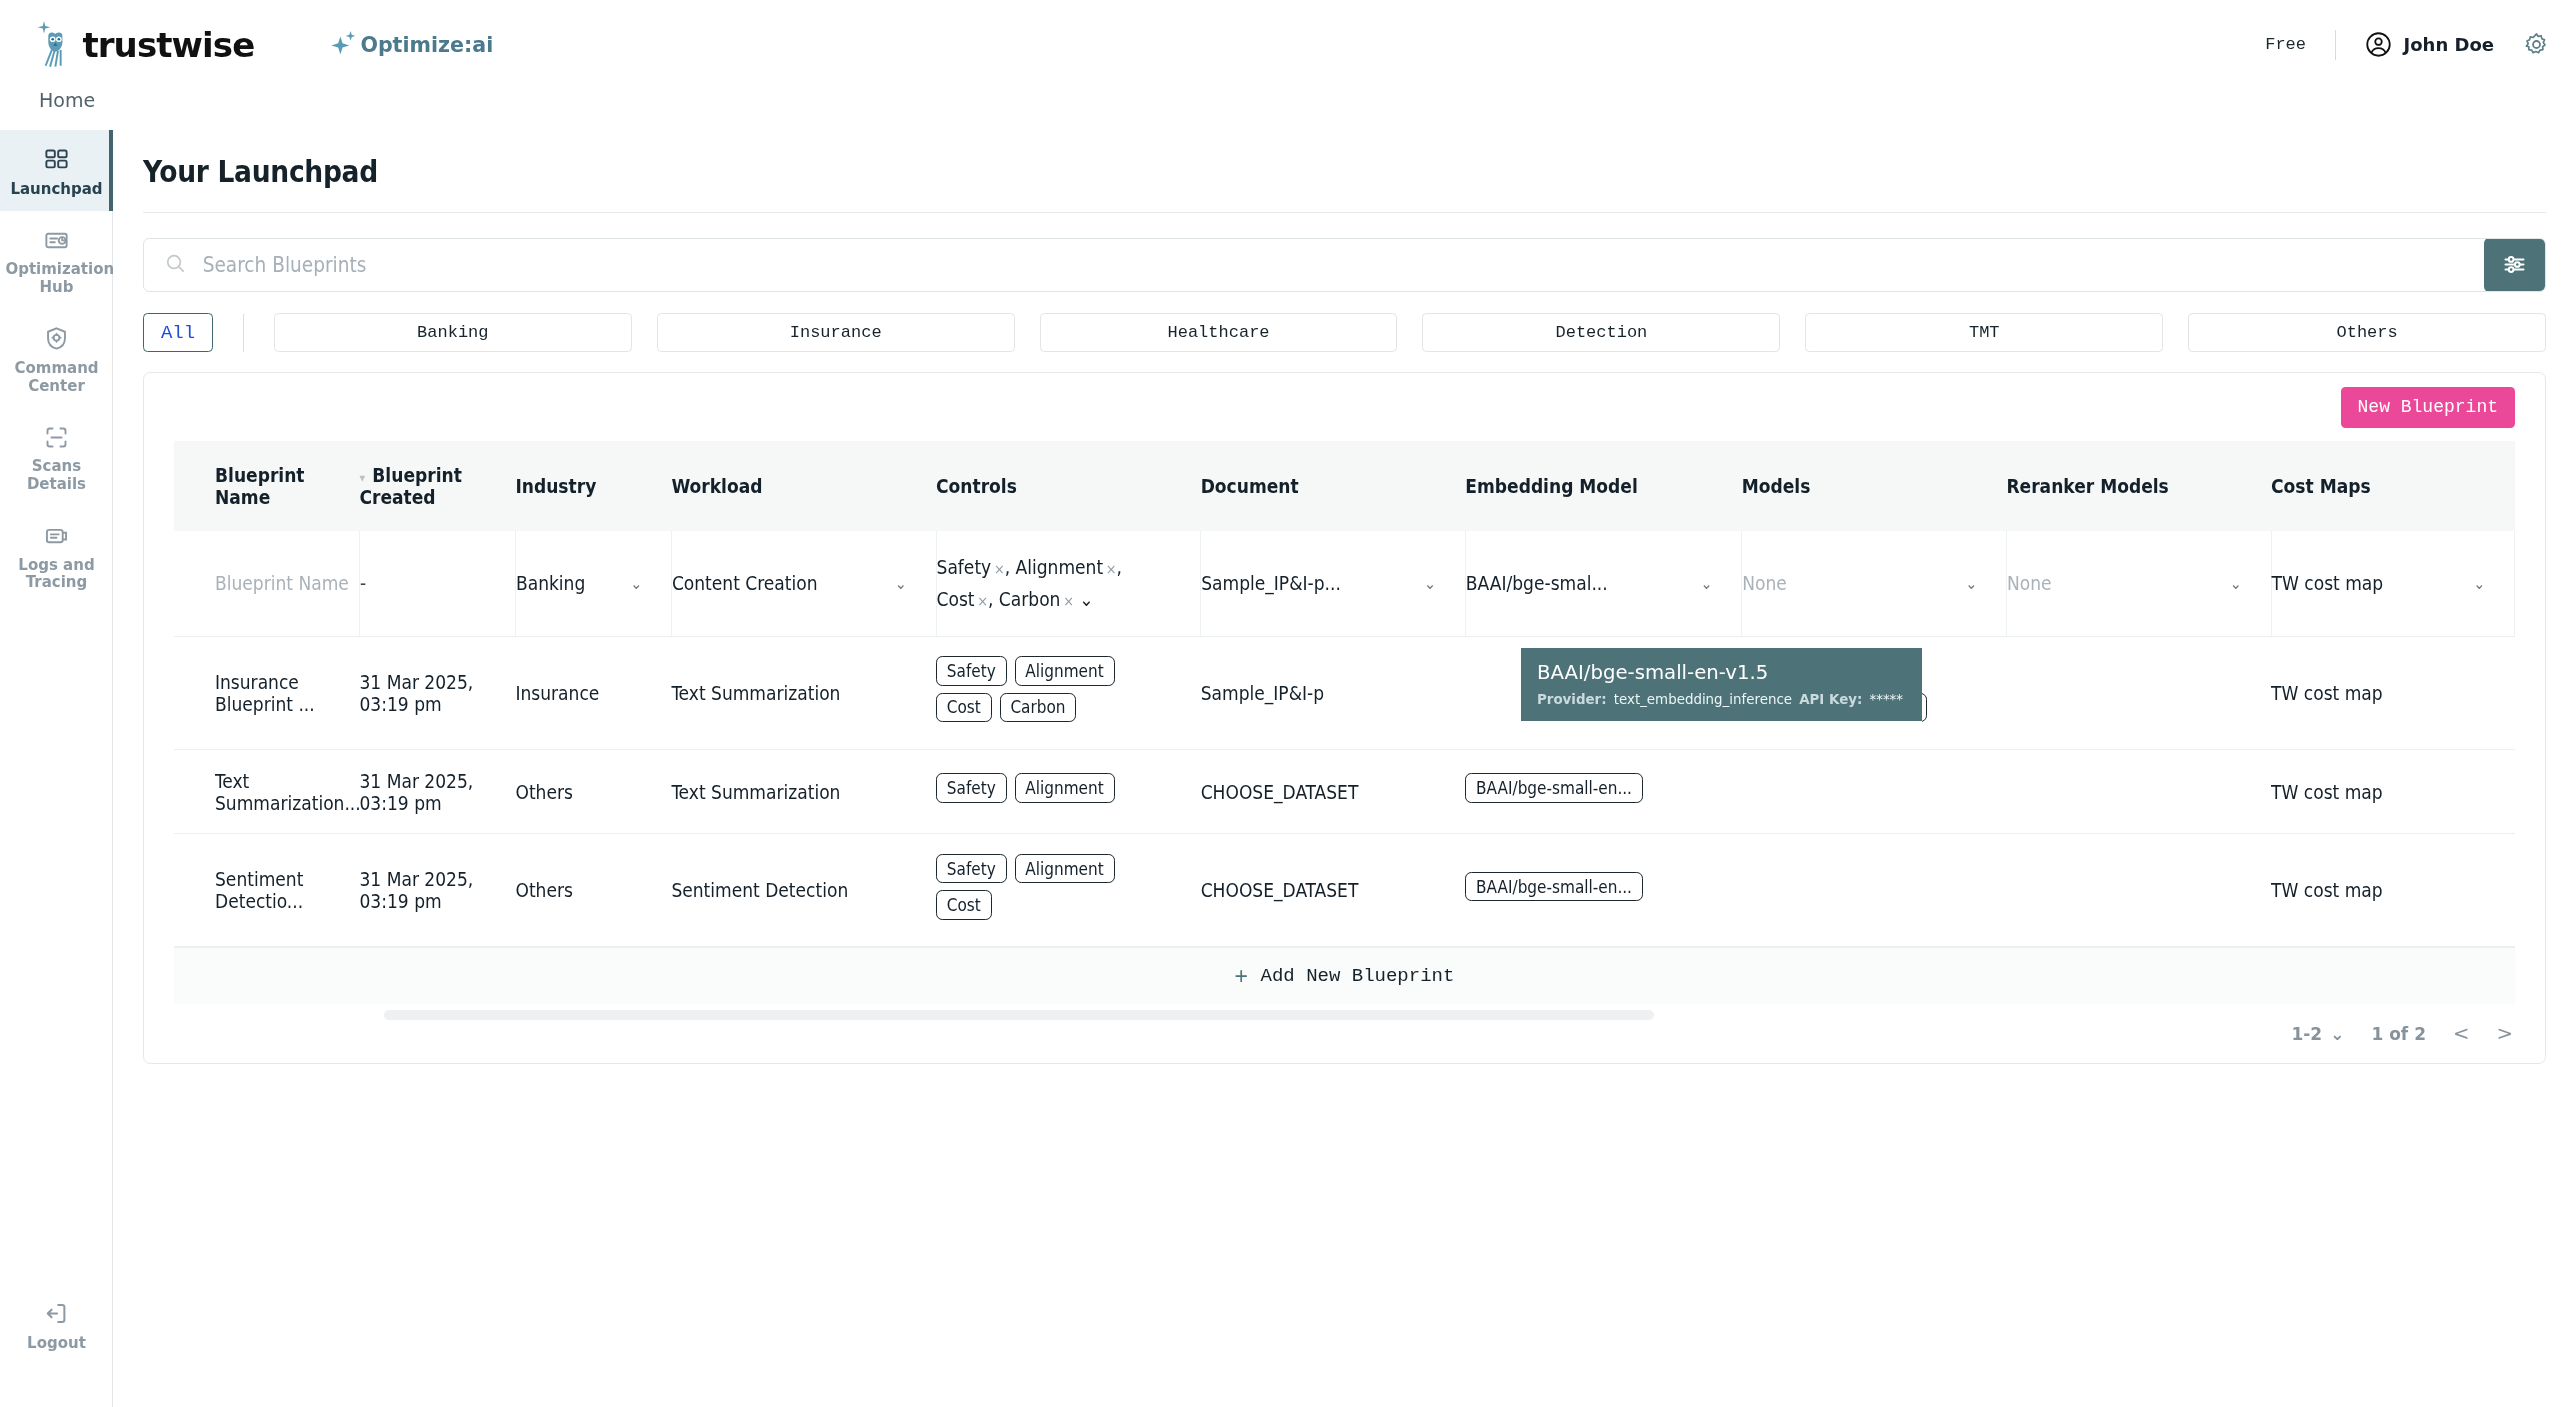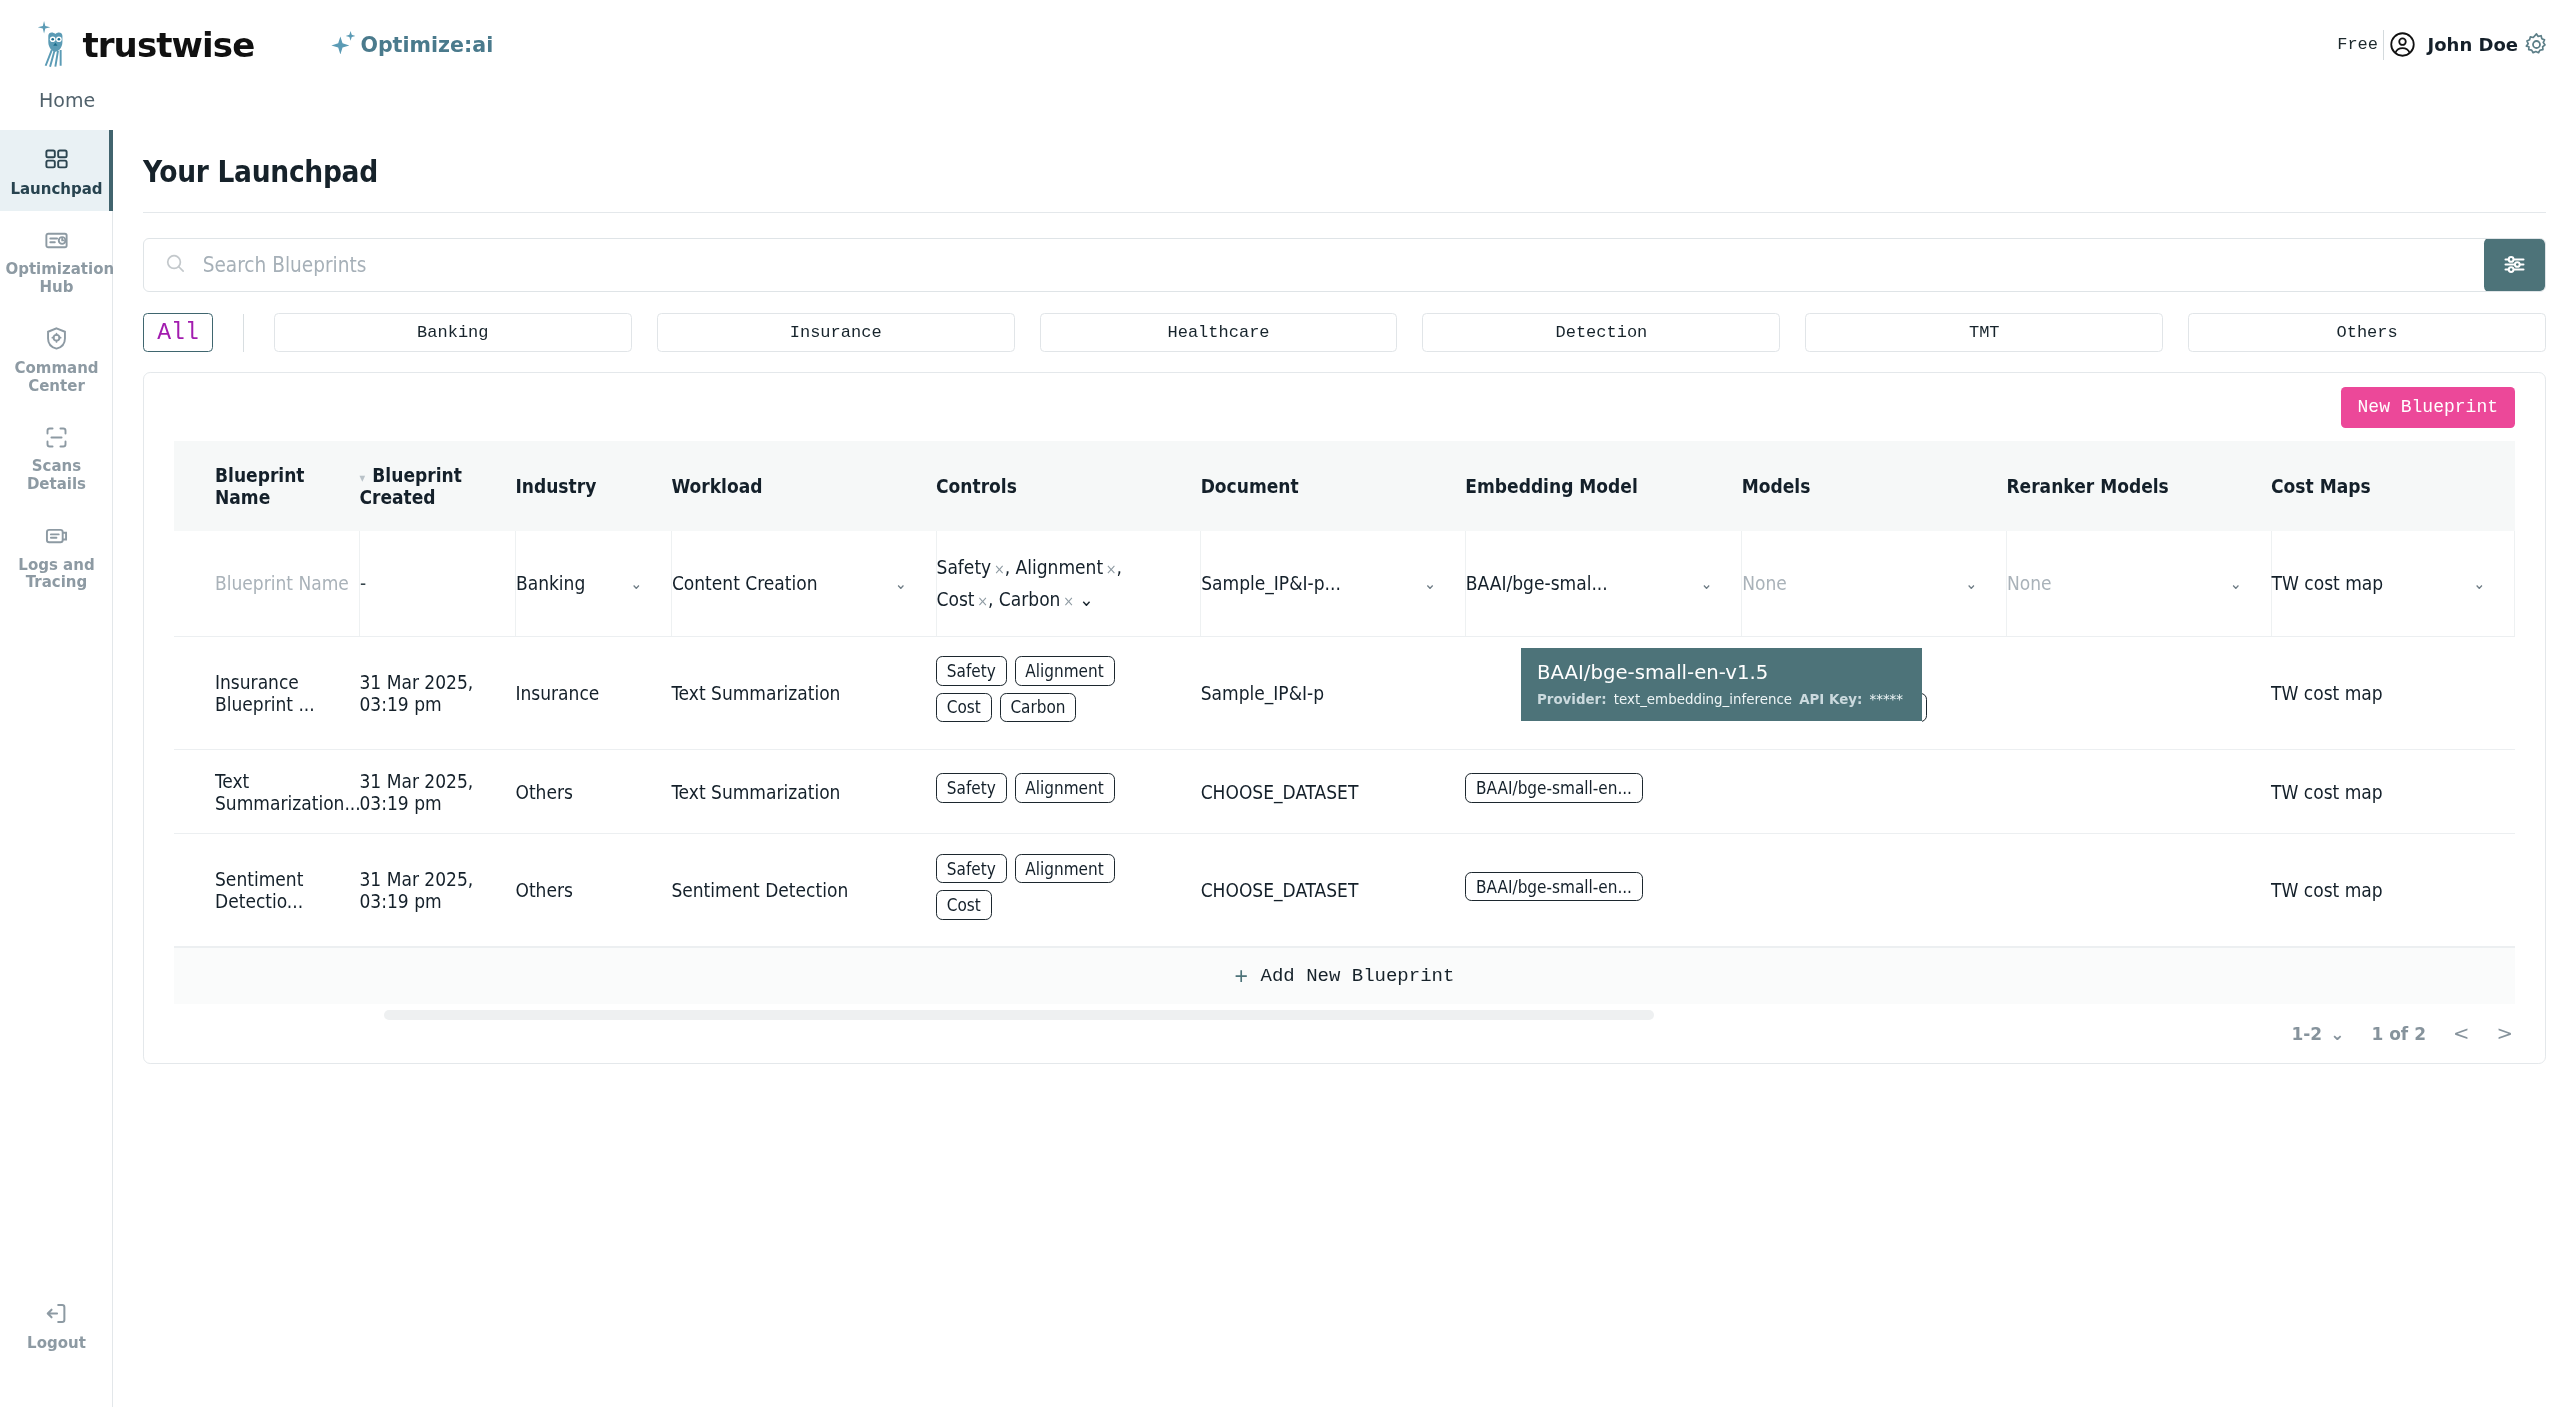--- a/index.html
+++ b/index.html
@@ -45,21 +45,21 @@
   .opt-spark .s2 {
     position: absolute; left: 14.3px; top: 0px; width: 9.8px; height: 9.8px;
     background: #5b9bb5;
     clip-path: polygon(50% 0%, 62% 38%, 100% 50%, 62% 62%, 50% 100%, 38% 62%, 0% 50%, 38% 38%);
   }
   .opt-label {
     font-size: 20.6px; font-weight: 700; color: #4a7a8c;
     font-family: "DejaVu Sans", sans-serif;
   }
   .topbar-right {
-    margin-left: auto; display: flex; align-items: center; gap: 5px; margin-right: 30px;
+    margin-left: auto; display: flex; align-items: center; gap: 29px; margin-right: 30px;
   }
   .plan-label {
     font-family: "Liberation Mono", monospace; font-size: 17px; color: #1e2a2e;
   }
   .vdiv { width: 0.9px; height: 30px; background: #d4dadd; }
   .user-chip { display: flex; align-items: center; gap: 11.6px; }
   .user-name {
     font-family: "DejaVu Sans", sans-serif;
     font-size: 18px; font-weight: 700; color: #15202a;
   }
@@ -121,21 +121,21 @@
     border-radius: 5.4px; cursor: pointer;
   }
 
   
   .tabs-row {
     margin: 21.5px 30px 0 30px; display: flex; align-items: center; gap: 0;
   }
   .tab-all {
     width: 70px; height: 39px; border: 0.9px solid #3f666f; border-radius: 4.5px;
     display: flex; align-items: center; justify-content: center;
-    font-family: "Liberation Mono", monospace; font-size: 23px; color: #a21caf;
+    font-family: "Liberation Mono", monospace; font-size: 19px; color: #1d4ed8;
     cursor: pointer; background: #fff;
   }
   .tabs-sep { width: 0.9px; height: 38px; background: #d8dee1; margin: 0 30px 0 30px; }
   .tab {
     flex: 1; height: 39px; border: 0.9px solid #e1e5e8; border-radius: 4.5px;
     display: flex; align-items: center; justify-content: center;
     font-family: "Liberation Mono", monospace; font-size: 17px; color: #17242c;
     margin-right: 25px; background: #fff; cursor: pointer;
   }
   .tab:last-child { margin-right: 0; }

